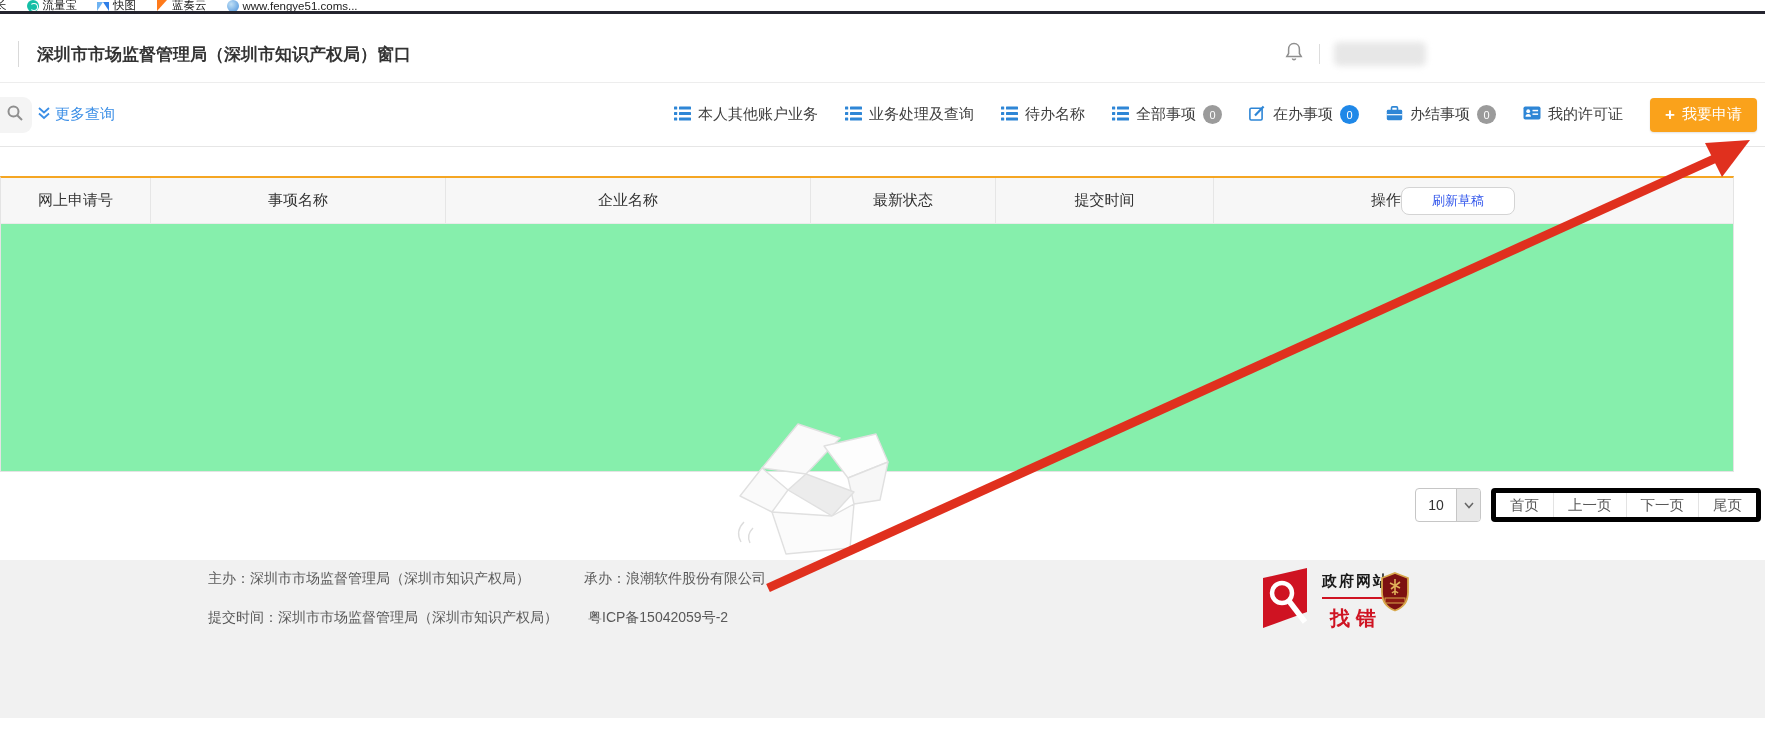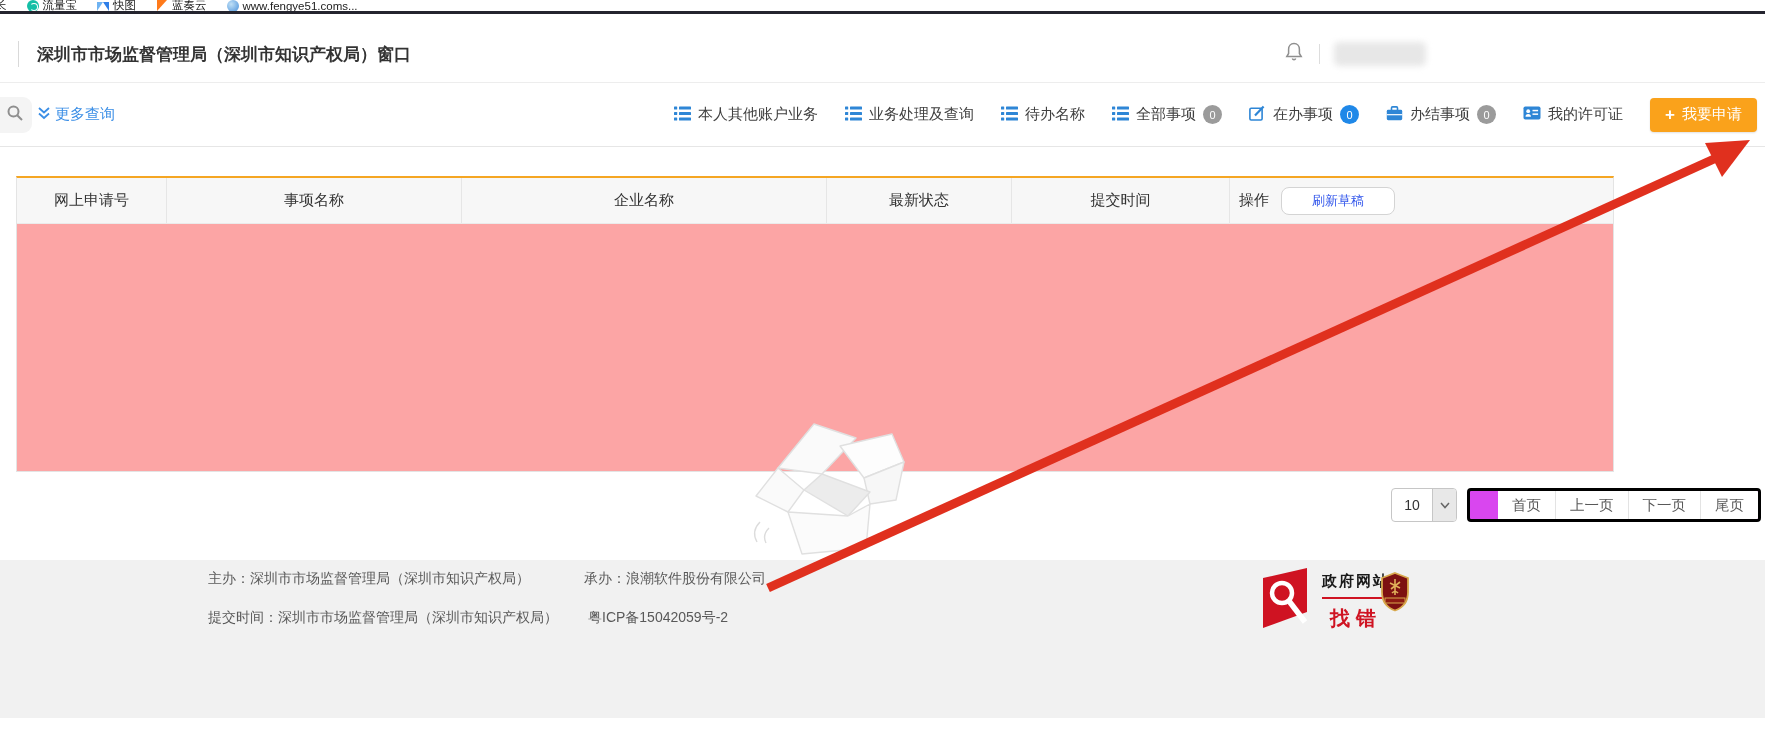--- a/index.html
+++ b/index.html
@@ -50,45 +50,45 @@
   .badge { min-width:19px; height:19px; border-radius:50%; color:#fff; font-size:11px;
     display:flex; align-items:center; justify-content:center; }
   .badge-gray { background:#9b9b9b; }
   .badge-blue { background:#1f88e8; }
   .apply-btn { height:34px; padding:0 15px; background:#faa21b; border:none; border-radius:4px;
     color:#fff; font-size:15px; display:flex; align-items:center; gap:7px; cursor:pointer;
     box-shadow:0 1px 2px rgba(0,0,0,.12); font-family:inherit; }
   .plus { font-size:17px; font-weight:bold; line-height:1; }
 
   
-  .tablebox { position:absolute; top:176px; left:16px; width:1598px; height:296px;
-    background:#fca5a5; border:1px solid #e4e4e4; border-top:2px solid #f5a623; }
+  .tablebox { position:absolute; top:176px; left:0; width:1734px; height:296px;
+    background:#86efac; border:1px solid #e4e4e4; border-top:2px solid #f5a623; }
   .thead { display:flex; height:46px; background:#f7f7f7; border-bottom:1px solid #ebebeb;
     font-size:15px; color:#333; }
   .th { display:flex; align-items:center; justify-content:center; border-right:1px solid #e6e6e6; }
   .th-1{ width:150px; } .th-2{ width:295px; } .th-3{ width:365px; }
   .th-4{ width:185px; } .th-5{ width:218px; }
-  .th-6{ flex:1; border-right:none; justify-content:flex-end; padding-right:218px; gap:12px; }
+  .th-6{ flex:1; border-right:none; justify-content:flex-end; padding-right:218px; }
   .refresh-btn { height:28px; padding:0 30px; background:#fff; border:1px solid #d4d4d4;
     border-radius:8px; color:#2f54eb; font-size:13px; cursor:pointer; font-family:inherit; }
   .empty-box { position:absolute; left:727px; top:226px; }
   .empty-shadow { position:absolute; left:752px; top:400px; width:120px; height:14px;
     background:#eee; border-radius:50%; }
   .empty-text { position:absolute; left:712px; top:431px; width:200px; text-align:center;
     font-size:14px; color:#595959; }
 
   
   .pagination { position:absolute; top:488px; right:4px; display:flex; align-items:center; gap:10px; }
   .page-size { display:flex; height:34px; border:1px solid #c6c6c6; border-radius:4px; overflow:hidden;
     cursor:pointer; background:#fff; }
   .page-size .val { width:40px; display:flex; align-items:center; justify-content:center;
     font-size:14px; color:#333; }
   .page-size .chev { width:24px; background:#e8e8e8; border-left:1px solid #c6c6c6;
     display:flex; align-items:center; justify-content:center; }
-  .pg-group { display:flex; height:34px; border:3px solid #000000; border-radius:4px; overflow:hidden; background:#d946ef;padding-left:28px; }
+  .pg-group { display:flex; height:34px; border:5px solid #000000; border-radius:4px; overflow:hidden; background:#ec4899; }
   .pg-btn { padding:0 14px; display:flex; align-items:center; font-size:14.5px; color:#595959;
     background:#fff; border:none; border-left:1px solid #e3e3e3; cursor:pointer; font-family:inherit; }
   .pg-btn:first-child { border-left:none; }
 
   
   .footer { position:absolute; top:560px; left:0; right:0; height:158px; background:#f1f1f1; }
   .footer-text { position:absolute; left:208px; top:10px; font-size:14px; color:#595959; }
   .footer-row { margin-bottom:21px; display:flex; }
   .gap54 { margin-right:54px;text-align:right; } .gap30 { margin-right:30px; }
   .find-error { position:absolute; left:1263px; top:8px; display:flex; align-items:flex-start; gap:9px; }

